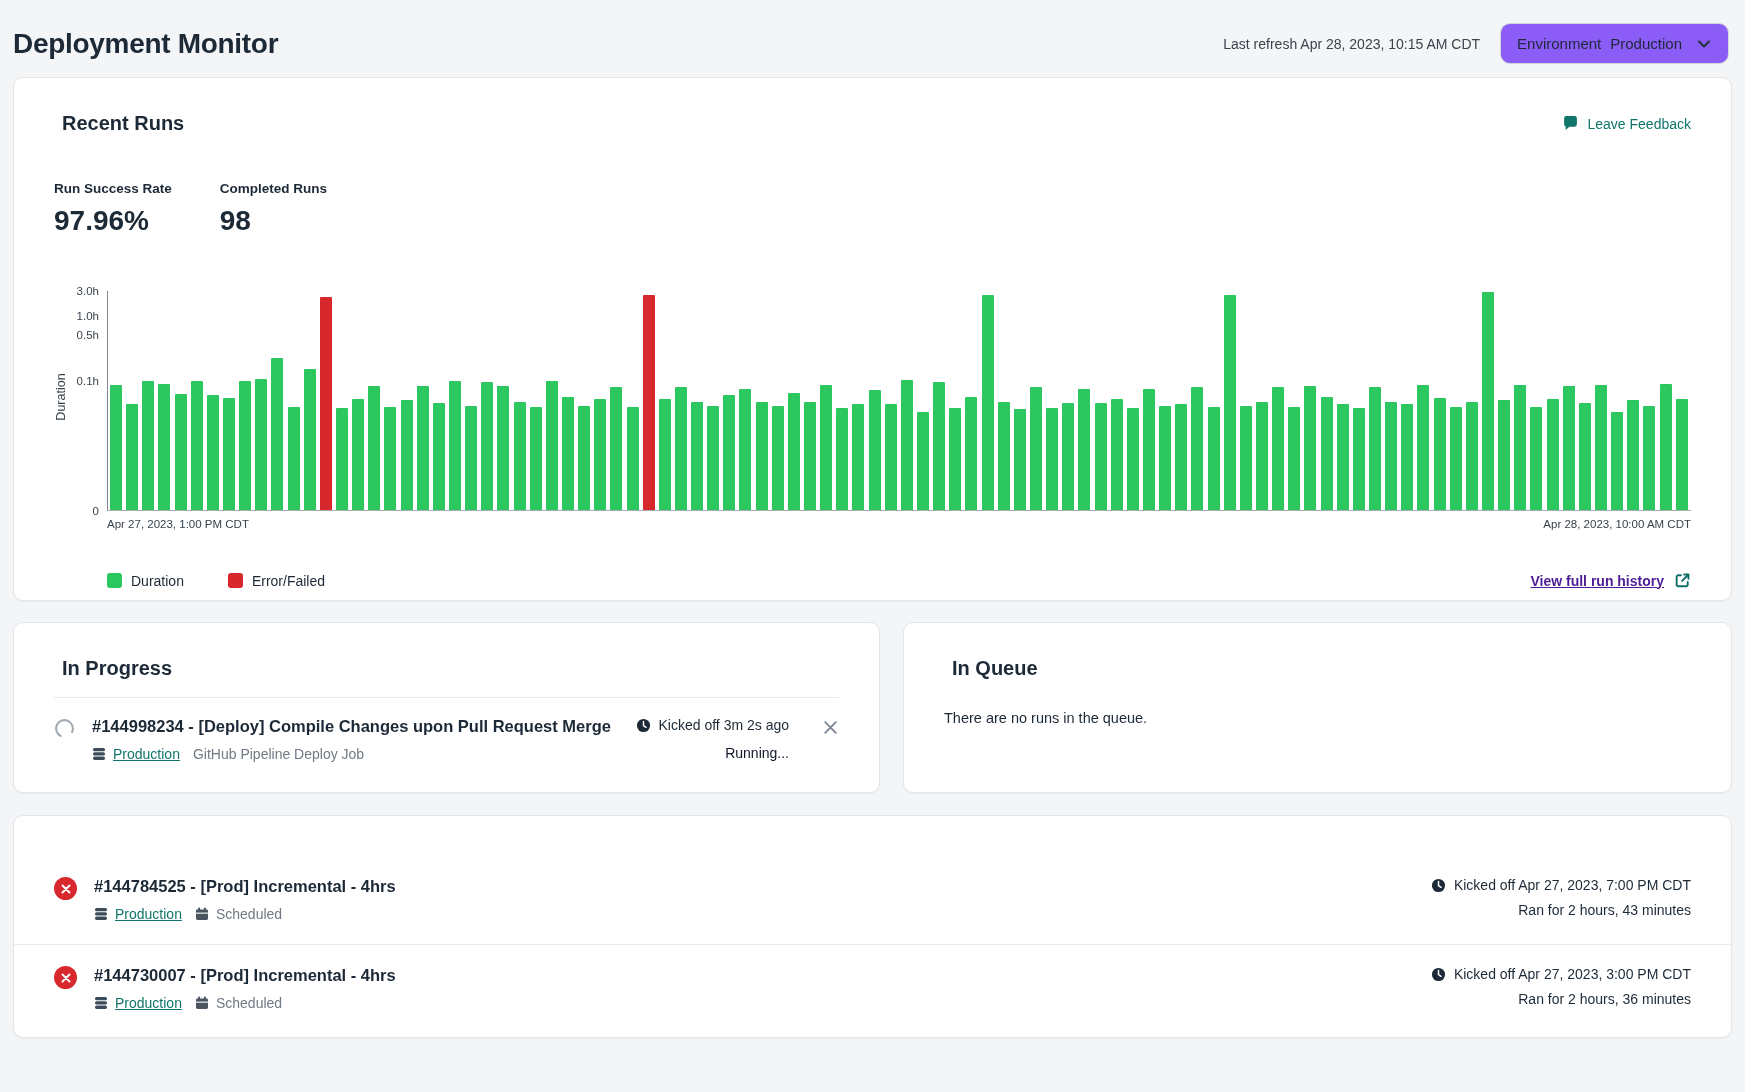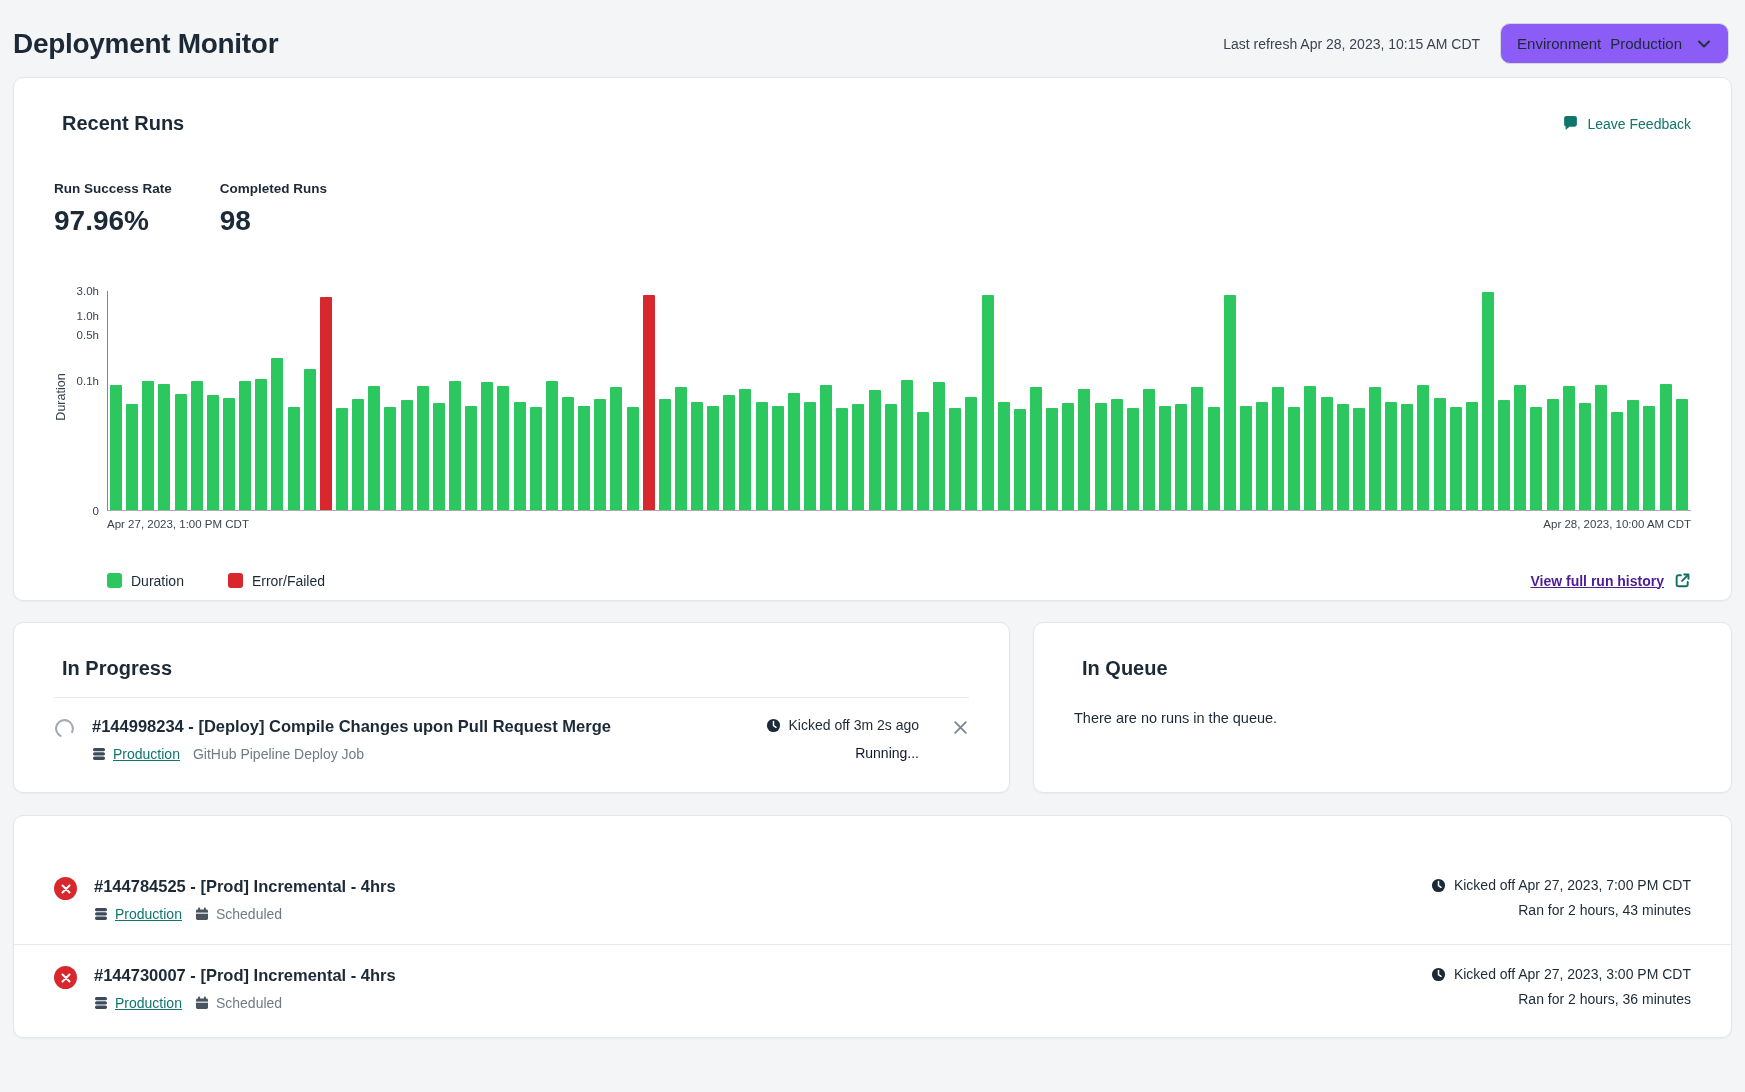--- a/index.html
+++ b/index.html
@@ -42,21 +42,21 @@
   .xlabels { display:flex; justify-content:space-between; margin-left:53px; margin-top:7px; font-size:11.5px; color:#39434e; }
   .chart-footer { display:flex; justify-content:space-between; align-items:center; margin-left:53px; margin-top:42px; }
   .legend { display:flex; gap:44px; }
   .legend-item { display:flex; align-items:center; gap:9px; font-size:14px; }
   .swatch { width:15px; height:15px; border-radius:3px; }
   .history-link { display:flex; align-items:center; gap:10px; color:#4c1d95; font-size:14px; font-weight:700; cursor:pointer; }
   .history-link .link-text { text-decoration:underline; }
 
   
   .cards-row { display:flex; gap:23px; margin:21px 13px 0; }
-  #in-progress-card { width:997px; flex:none; height:171px; padding:26px 40px; }
+  #in-progress-card { width:867px; flex:none; height:171px; padding:26px 40px; }
   #in-queue-card { flex:1; height:171px; padding:26px 40px; }
   .head-divider { border:none; border-top:1px solid #e8eaed; margin:17px 0 0; }
 
   .run-row { display:flex; margin-top:19px; gap:17px; align-items:flex-start; }
   .spinner { flex:none; margin-top:1px; }
   .run-main { flex:1; display:flex; flex-direction:column; gap:10px; min-width:0; }
   .run-title { font-size:16.5px; font-weight:700; }
   .run-meta { display:flex; align-items:center; gap:13px; font-size:14px; }
   .env-tag { display:flex; align-items:center; gap:7px; color:#10756b; cursor:pointer; }
   .env-tag .env-name { text-decoration:underline; }

